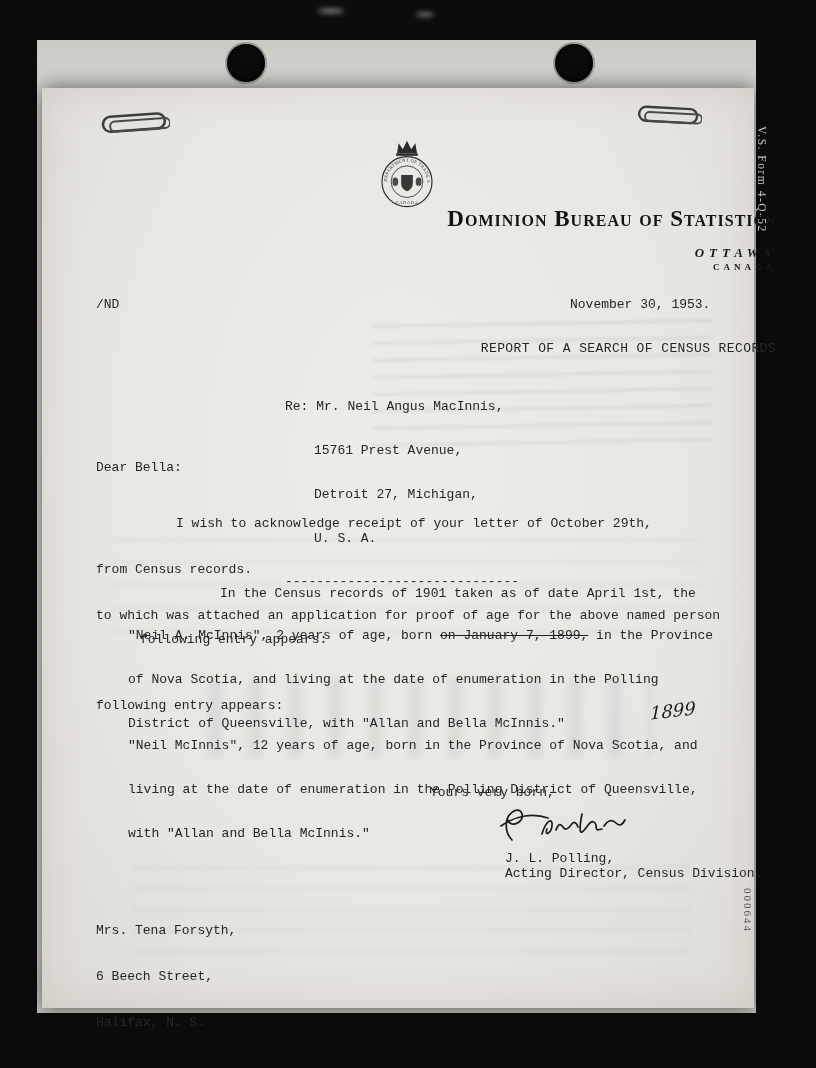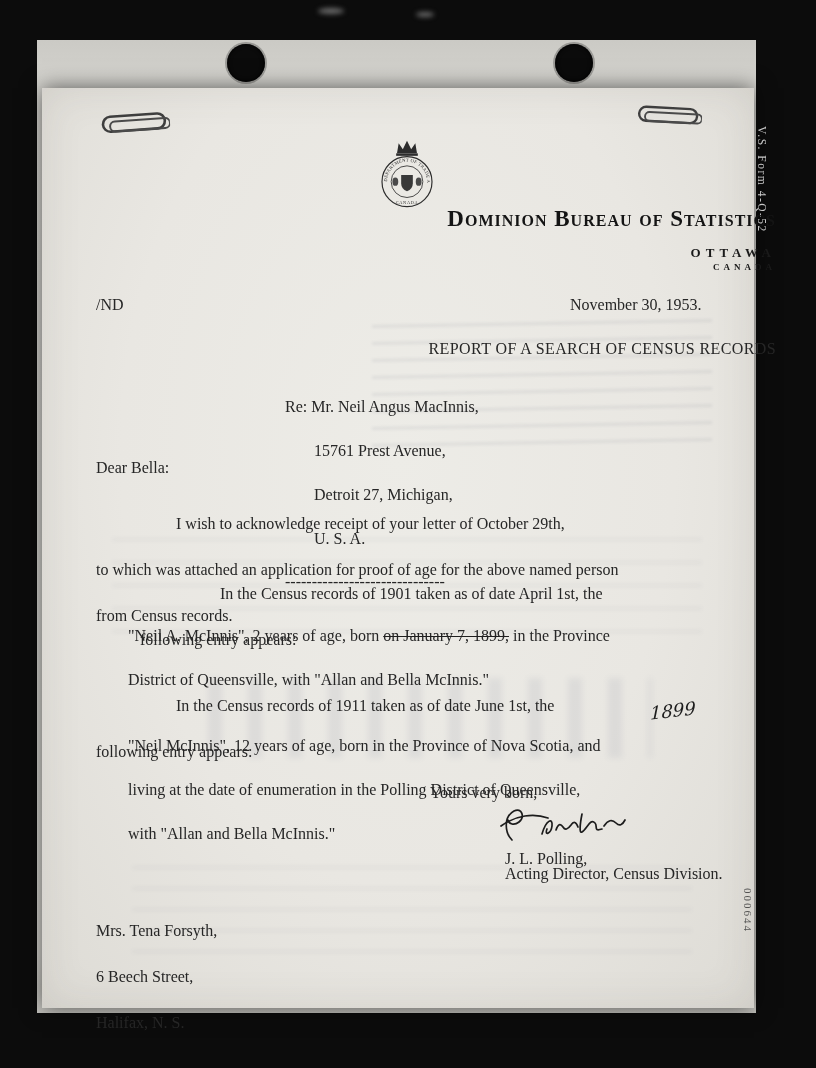--- a/index.html
+++ b/index.html
@@ -32,29 +32,29 @@
   .bleed{pointer-events:none;z-index:1;}
   .bleed.a{left:330px;top:220px;width:340px;height:140px;opacity:.08;filter:blur(1.6px);
     background:repeating-linear-gradient(180deg,transparent 0 14px,#3a4258 14px 17px);transform:skewY(-1deg);}
   .bleed.b{left:70px;top:430px;width:590px;height:120px;opacity:.05;filter:blur(2px);
     background:repeating-linear-gradient(180deg,transparent 0 20px,#3a4258 20px 23px);}
   .bleed.c{left:140px;top:590px;width:470px;height:80px;opacity:.08;filter:blur(3px);
     background:repeating-linear-gradient(90deg,transparent 0 26px,#475273 26px 40px);}
   .bleed.d{left:90px;top:760px;width:560px;height:110px;opacity:.05;filter:blur(2px);
     background:repeating-linear-gradient(180deg,transparent 0 18px,#3a4258 18px 21px);}
 
-  .type{font-size:16px;line-height:15.2px;color:#262626;white-space:pre;z-index:2;
-    font-family:Liberation Serif, serif;}
+  .type{font-size:13px;line-height:15.2px;color:#262626;white-space:pre;z-index:2;
+    font-family:Liberation Mono, monospace;}
   .centered{left:13px;width:712px;text-align:right;transform:translateX(9px);}
 
   .crest{left:323px;top:52px;z-index:2;}
   .org-name{top:118px;font-family:"Liberation Serif",serif;font-weight:700;font-size:23px;
     font-variant:small-caps;letter-spacing:1px;color:#141414;z-index:2;}
   .city{top:157px;font-family:"Liberation Serif",serif;font-weight:700;font-size:13px;
-    letter-spacing:5px;color:#1a1a1a;z-index:2;}
+    letter-spacing:5px;color:#1a1a1a;z-index:2;font-style:italic;}
   .country{top:174px;font-family:"Liberation Serif",serif;font-weight:700;font-size:9px;
     letter-spacing:4px;color:#1a1a1a;z-index:2;}
 
   .ref{left:54px;top:209px;}
   .date{left:528px;top:209px;}
   .subject{top:253px;letter-spacing:.4px;}
   .re-block{left:243px;top:283px;line-height:14.6px;}
   .re-block .ind{padding-left:29px;}
   .salutation{left:54px;top:372px;}
   .para{left:54px;top:0;width:648px;}
@@ -130,36 +130,36 @@
       <div class="ind">15761 Prest Avenue,</div>
       <div class="ind">Detroit 27, Michigan,</div>
       <div class="ind">U. S. A.</div>
       <div>------------------------------</div>
     </div>
 
     <div class="type salutation">Dear Bella:</div>
 
     <div class="type para p1">
       <div class="first">I wish to acknowledge receipt of your letter of October 29th,</div>
+      <div>from Census records.</div>
       <div>to which was attached an application for proof of age for the above named person</div>
-      <div>from Census records.</div>
     </div>
 
     <div class="type para p2">
       <div class="first">In the Census records of 1901 taken as of date April 1st, the</div>
       <div>following entry appears:</div>
     </div>
 
     <div class="type quote q1">
       <div><span>"Neil A. McInnis", 2 years of age, born </span><span class="struck">on January 7, 1899,</span><span> in the Province</span></div>
+      <div>of Nova Scotia, and living at the date of enumeration in the Polling</div>
       <div>District of Queensville, with "Allan and Bella McInnis."</div>
     </div>
 
     <div class="type para p3">
-      <div class="first">In the Census records of 1911 taken as of date June 1st, the</div>
       <div>following entry appears:</div>
     </div>
 
     <div class="type quote q2">
       <div>"Neil McInnis", 12 years of age, born in the Province of Nova Scotia, and</div>
       <div>living at the date of enumeration in the Polling District of Queensville,</div>
       <div>with "Allan and Bella McInnis."</div>
     </div>
 
     <div class="margin-note">1899</div>

